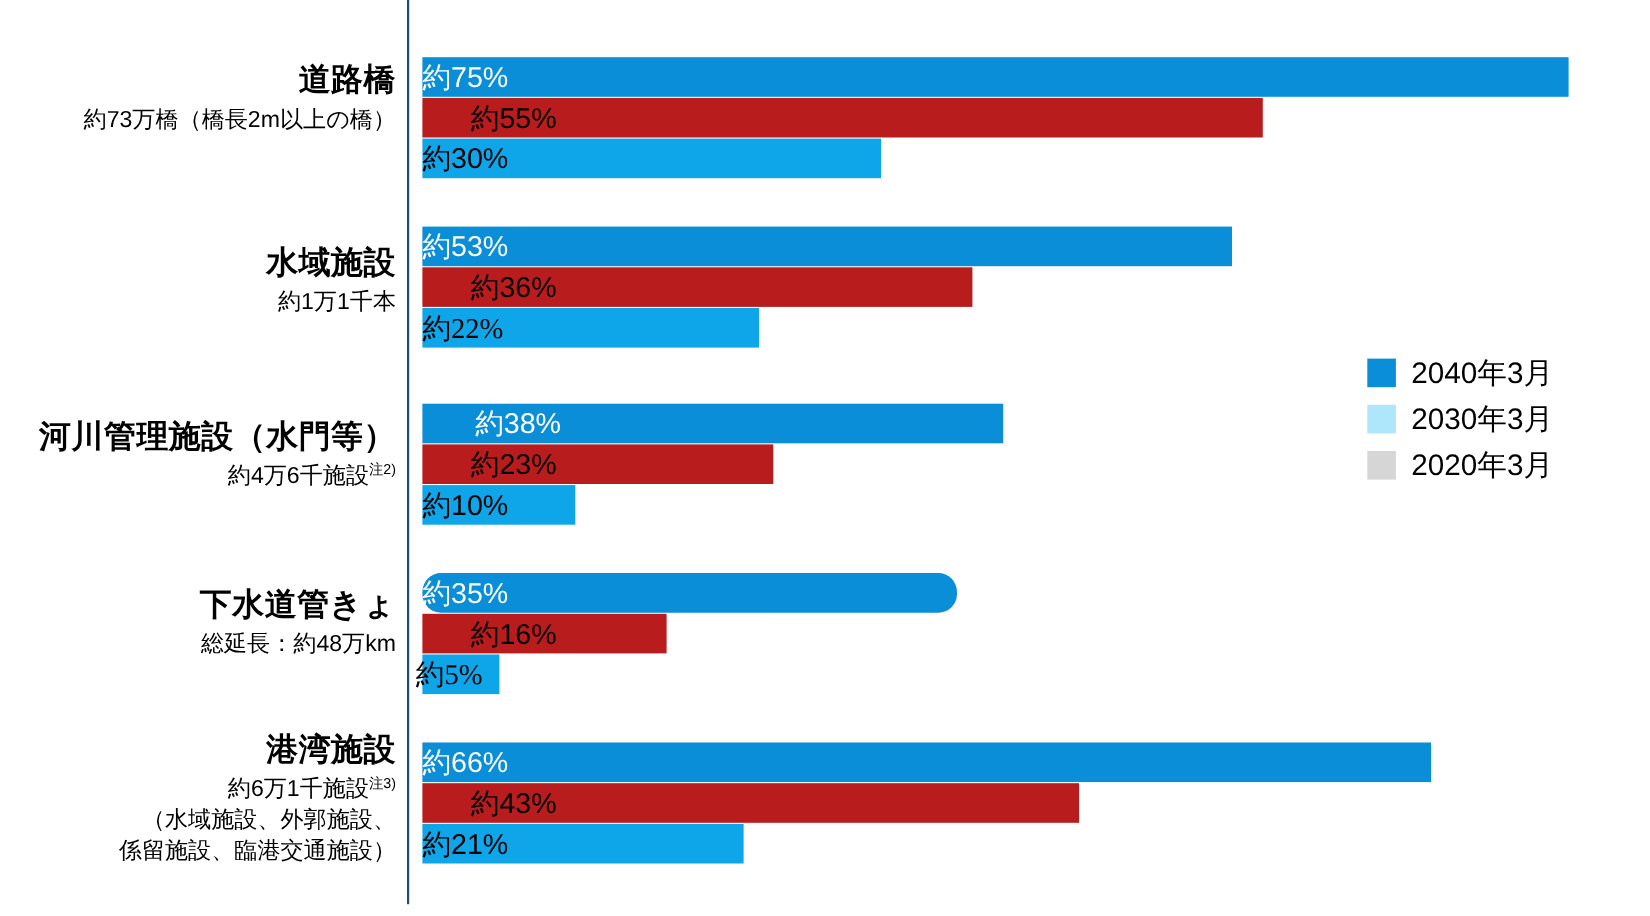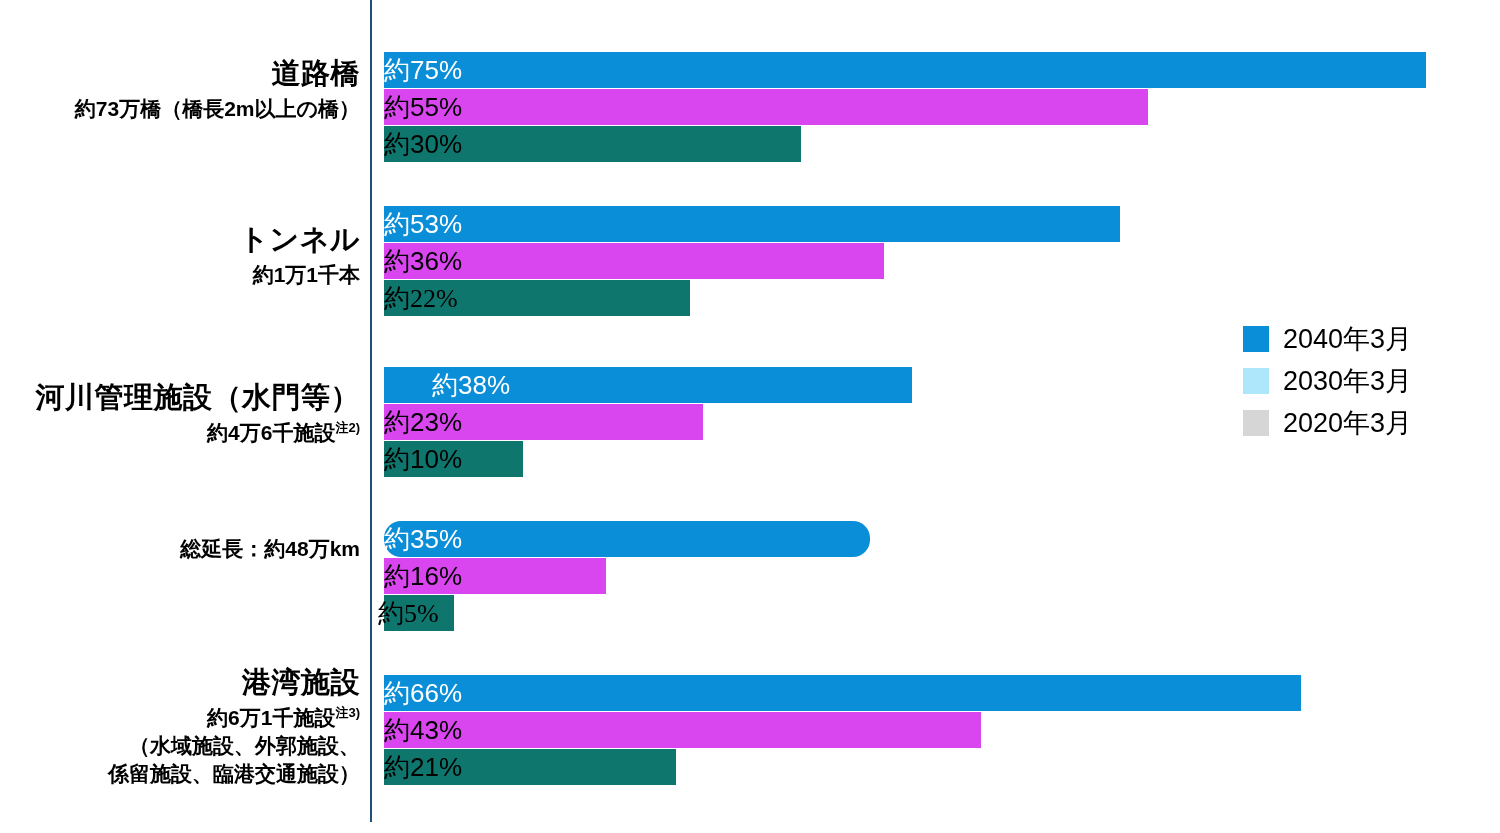--- a/index.html
+++ b/index.html
@@ -38,21 +38,21 @@
     line-height: 1.28;
   }
   .cat-name {
     font-size: 29px;
     font-weight: bold;
     letter-spacing: 0.5px;
     white-space: nowrap;
   }
   .cat-sub {
     font-size: 21px;
-    font-weight: bold;
+    font-weight: normal;
     white-space: nowrap;
     margin-top: 4px;
   }
   .cat-sub + .cat-sub { margin-top: 1px; }
   .sup-note {
     font-size: 13px;
     vertical-align: super;
     line-height: 1;
   }
 
@@ -64,22 +64,22 @@
     box-sizing: border-box;
     display: flex;
     align-items: center;
   }
   .bar .bar-value {
     font-size: 26px;
     white-space: nowrap;
     padding-right: 6px;
   }
   .bar.series-2040 { background: #0B8ED8; }
-  .bar.series-2030 { background: #d946ef; }
-  .bar.series-2020 { background: #0f766e; }
+  .bar.series-2030 { background: #b91c1c; padding-left: 44px; }
+  .bar.series-2020 { background: #0ea5e9; }
   .bar.series-2040 .bar-value { color: #ffffff; }
   .bar.series-2030 .bar-value { color: #000000; }
   .bar.series-2020 .bar-value { color: #000000; }
   
   .bar.overflow-label { overflow: visible; }
   .bar.overflow-label .bar-value {
     position: relative;
     padding-right: 4px;
   }
 
@@ -122,21 +122,21 @@
     <span class="bar-value">約75%</span>
   </div>
   <div class="bar series-2030" style="top:89px; width:764px;">
     <span class="bar-value">約55%</span>
   </div>
   <div class="bar series-2020" style="top:126px; width:417px;">
     <span class="bar-value">約30%</span>
   </div>
 
   <div class="cat-label" style="top:221px;">
-    <div class="cat-name">トンネル</div>
+    <div class="cat-name">水域施設</div>
     <div class="cat-sub">約1万1千本</div>
   </div>
   <div class="bar series-2040" style="top:206px; width:736px;">
     <span class="bar-value">約53%</span>
   </div>
   <div class="bar series-2030" style="top:243px; width:500px;">
     <span class="bar-value">約36%</span>
   </div>
   <div class="bar series-2020" style="top:280px; width:306px;font-family:Liberation Serif, serif;">
     <span class="bar-value">約22%</span>
@@ -150,20 +150,21 @@
     <span class="bar-value">約38%</span>
   </div>
   <div class="bar series-2030" style="top:404px; width:319px;">
     <span class="bar-value">約23%</span>
   </div>
   <div class="bar series-2020 overflow-label" style="top:441px; width:139px;">
     <span class="bar-value">約10%</span>
   </div>
 
   <div class="cat-label" style="top:532px;">
+    <div class="cat-name">下水道管きょ</div>
     <div class="cat-sub">総延長：約48万km</div>
   </div>
   <div class="bar series-2040" style="top:521px; width:486px;border-radius:17px;">
     <span class="bar-value">約35%</span>
   </div>
   <div class="bar series-2030" style="top:558px; width:222px;">
     <span class="bar-value">約16%</span>
   </div>
   <div class="bar series-2020 overflow-label" style="top:595px; width:70px;">
     <span class="bar-value" style="left:-6px;font-family:Liberation Serif, serif;">約5%</span>

